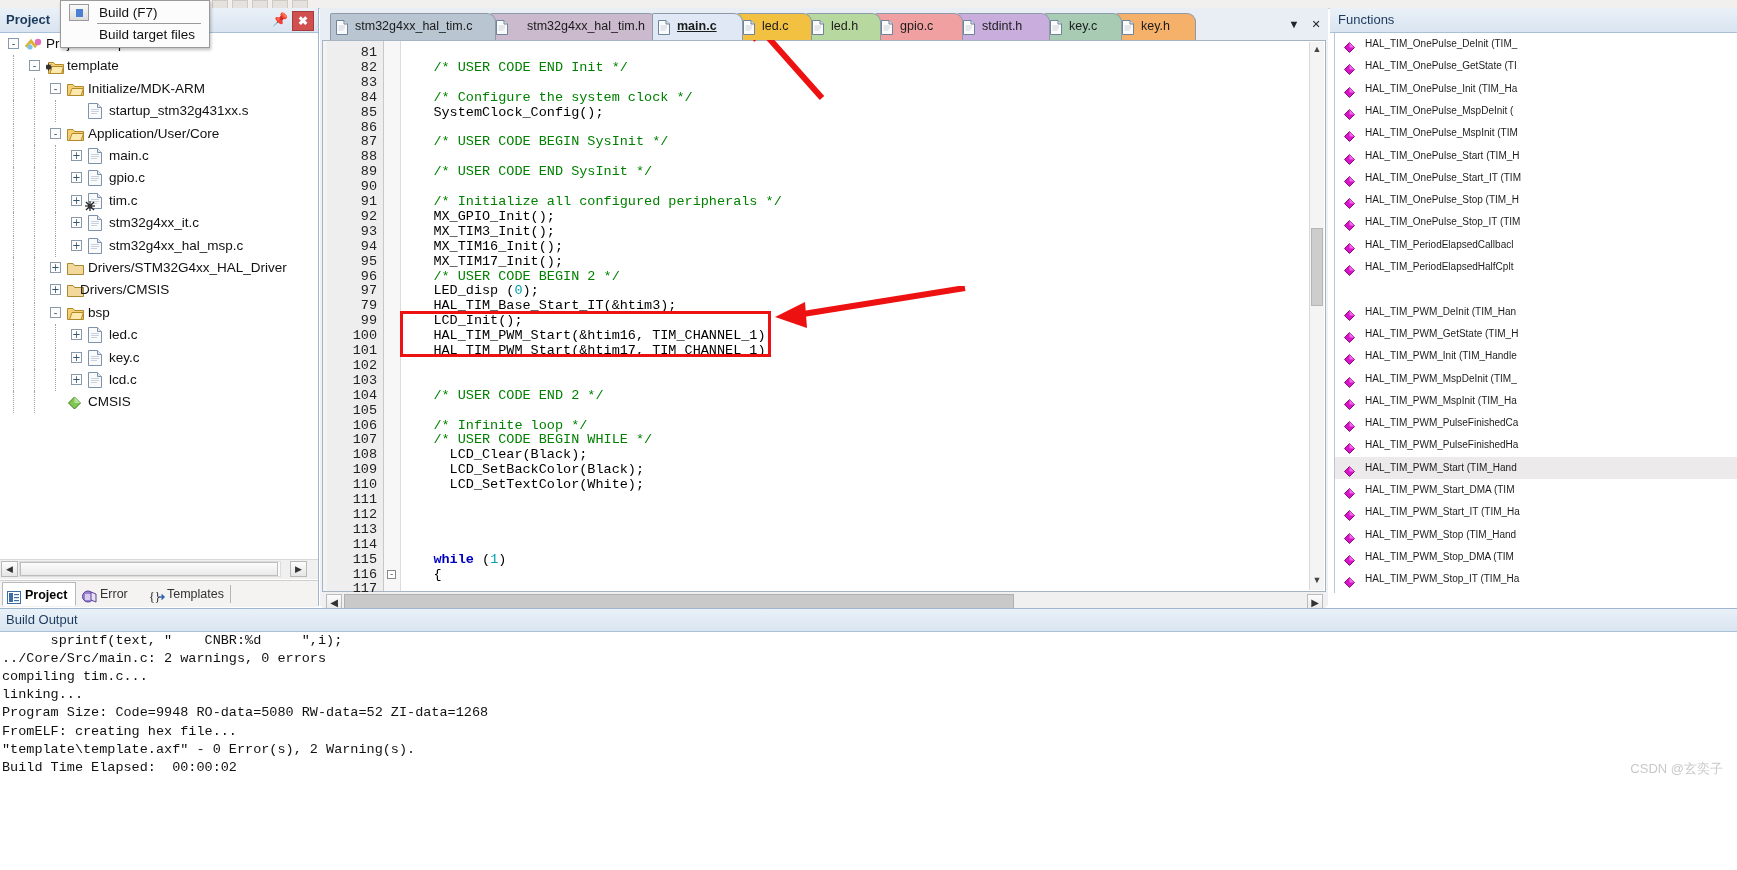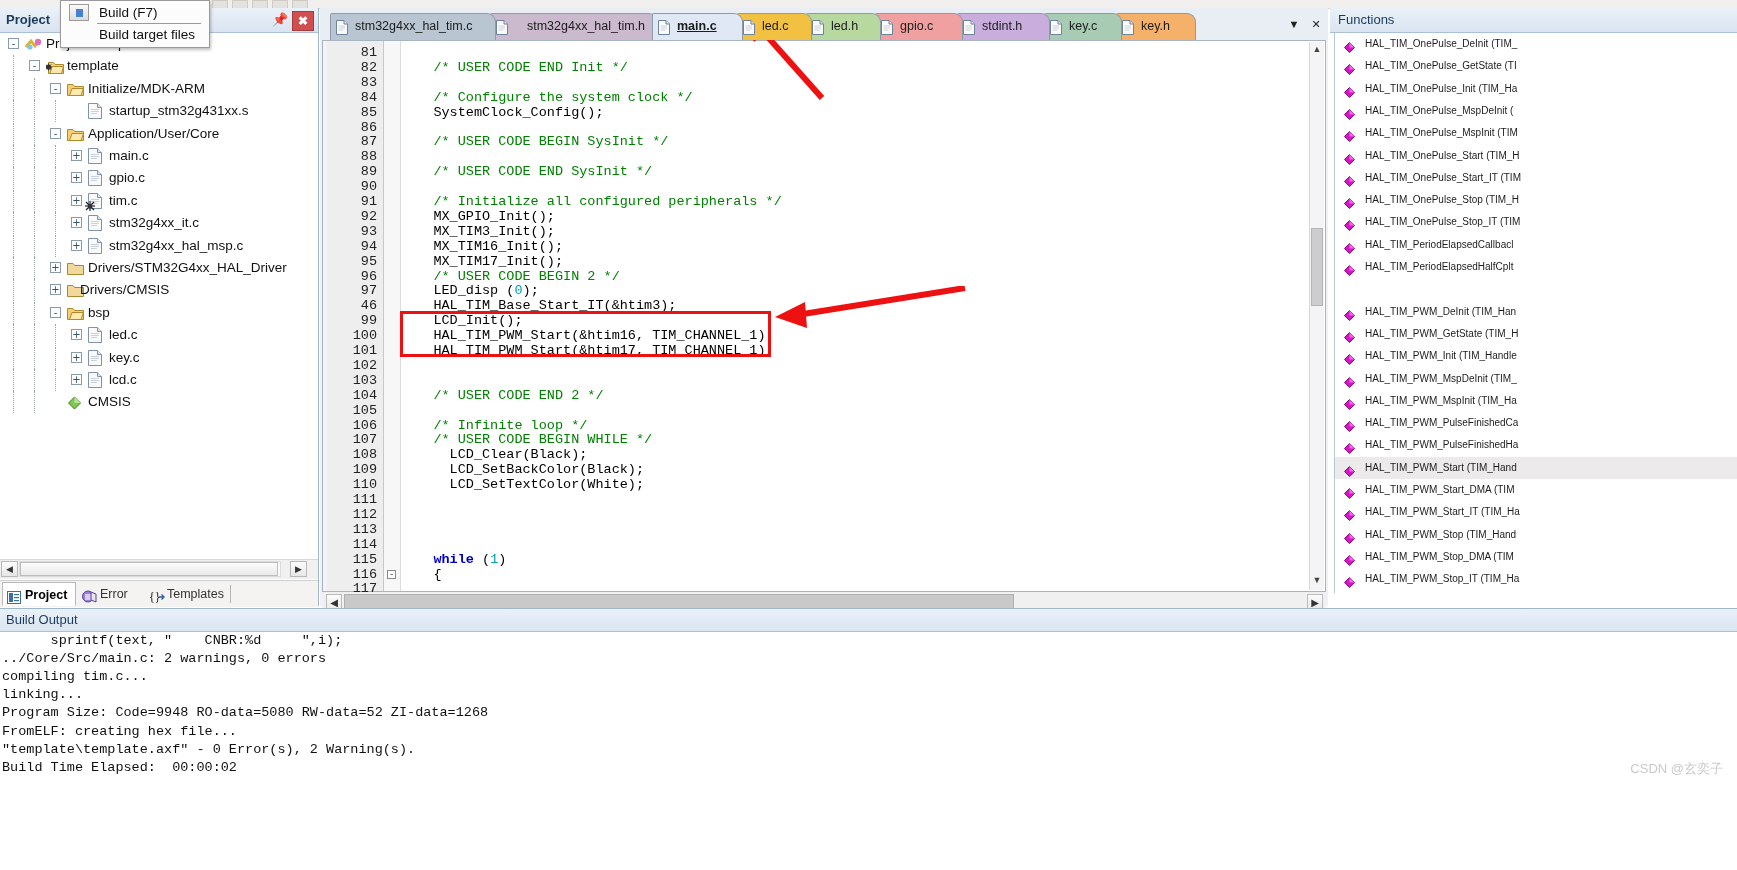--- a/index.html
+++ b/index.html
@@ -501,21 +501,21 @@
           <div class="lnum" style="top: 108.3px;">88</div>
           <div class="lnum" style="top: 123.2px;">89</div>
           <div class="lnum" style="top: 138.1px;">90</div>
           <div class="lnum" style="top: 153px;">91</div>
           <div class="lnum" style="top: 167.9px;">92</div>
           <div class="lnum" style="top: 182.8px;">93</div>
           <div class="lnum" style="top: 197.7px;">94</div>
           <div class="lnum" style="top: 212.6px;">95</div>
           <div class="lnum" style="top: 227.5px;">96</div>
           <div class="lnum" style="top: 242.4px;">97</div>
-          <div class="lnum" style="top: 257.3px;">46</div>
+          <div class="lnum" style="top: 257.3px;">79</div>
           <div class="lnum" style="top: 272.2px;">99</div>
           <div class="lnum" style="top: 287.1px;">100</div>
           <div class="lnum" style="top: 302px;">101</div>
           <div class="lnum" style="top: 316.9px;">102</div>
           <div class="lnum" style="top: 331.8px;">103</div>
           <div class="lnum" style="top: 346.7px;">104</div>
           <div class="lnum" style="top: 361.6px;">105</div>
           <div class="lnum" style="top: 376.5px;">106</div>
           <div class="lnum" style="top: 391.4px;">107</div>
           <div class="lnum" style="top: 406.3px;">108</div>

